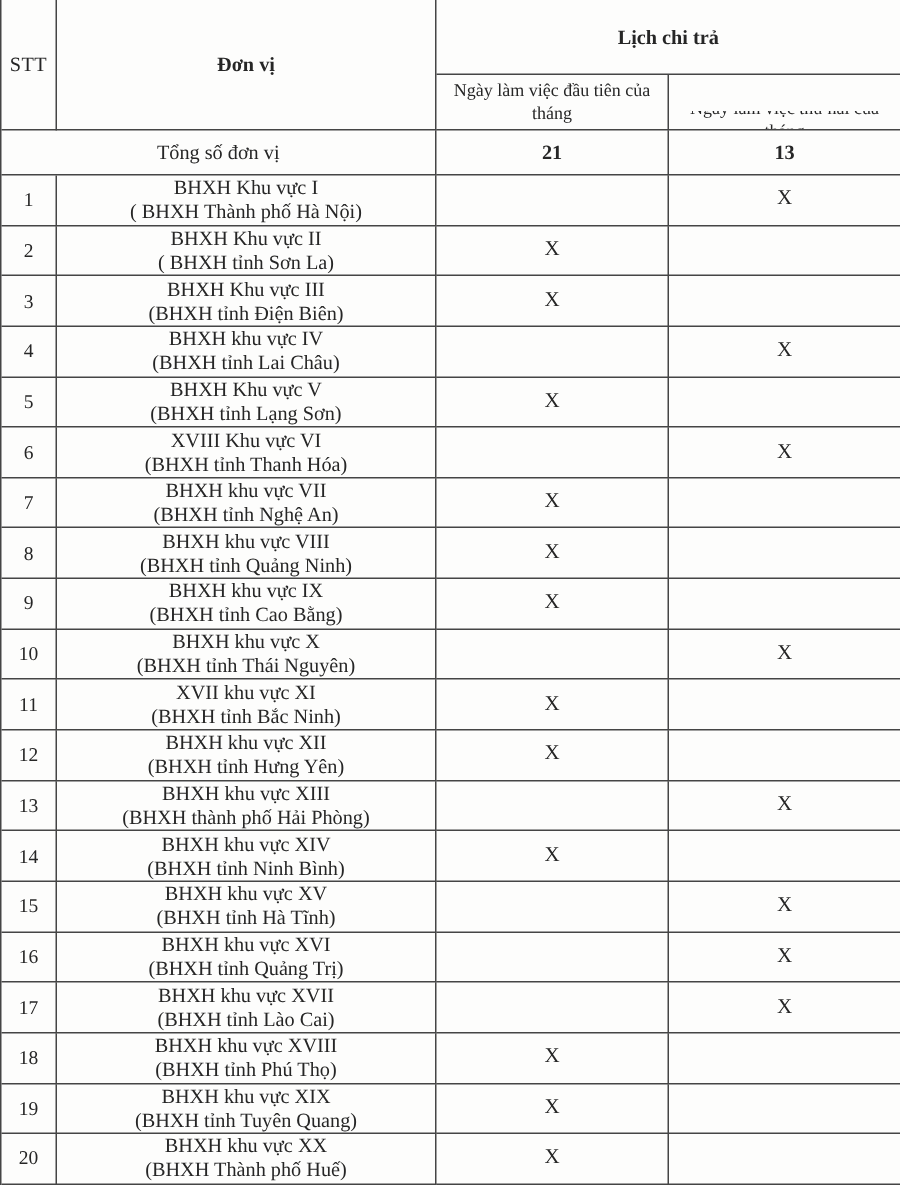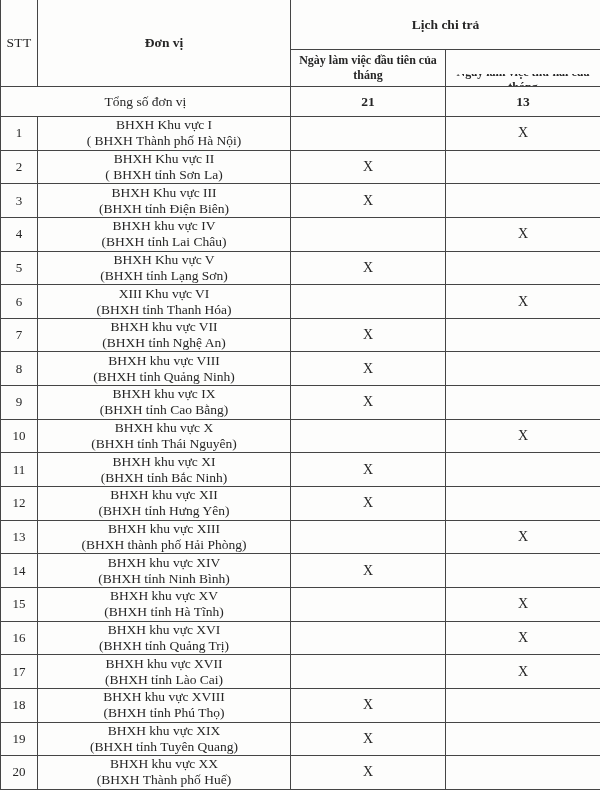--- a/index.html
+++ b/index.html
@@ -28,21 +28,21 @@
     border-right: 1px solid var(--line);
     border-bottom: 1px solid var(--line);
     display: flex; flex-direction: column;
     align-items: center; justify-content: center;
     text-align: center;
     overflow: hidden;
   }
   .h-stt      { grid-column: 1; grid-row: 1 / 3; font-weight: normal; font-size: 13.5px; letter-spacing: .3px; }
   .h-unit     { grid-column: 2; grid-row: 1 / 3; font-weight: bold; font-size: 13.5px; }
   .h-schedule { grid-column: 3 / 5; grid-row: 1; font-weight: bold; font-size: 13.5px; }
-  .h-sub      { font-weight: bold; font-size: 12px; line-height: 15px; padding: 2px 8px; }
+  .h-sub      { font-weight: normal; font-size: 12px; line-height: 15px; padding: 2px 8px; }
   .h-sub1 { grid-column: 3; grid-row: 2; }
   .h-sub2 { grid-column: 4; grid-row: 2; margin-top: 24px; }
   .sum-label { grid-column: 1 / 3; grid-row: 3; font-weight: normal; font-size: 13.5px; }
   .sum-val-1 { grid-column: 3; grid-row: 3; font-weight: bold; font-size: 13.5px; }
   .sum-val-2 { grid-column: 4; grid-row: 3; font-weight: bold; font-size: 13.5px; }
   .stt-cell  { font-size: 13px; }
   .unit-cell { font-size: 13.5px; line-height: 16px; }
   .mark-cell { font-size: 14px; }
 </style>
 </head>
@@ -102,21 +102,21 @@
     <div class="cell stt-cell">5</div>
     <div class="cell unit-cell">
       <div>BHXH Khu vực V</div>
       <div>(BHXH tỉnh Lạng Sơn)</div>
     </div>
     <div class="cell mark-cell">X</div>
     <div class="cell mark-cell"></div>
 
     <div class="cell stt-cell">6</div>
     <div class="cell unit-cell">
-      <div>XIII Khu vực VI</div>
+      <div>XVIII Khu vực VI</div>
       <div>(BHXH tỉnh Thanh Hóa)</div>
     </div>
     <div class="cell mark-cell"></div>
     <div class="cell mark-cell">X</div>
 
     <div class="cell stt-cell">7</div>
     <div class="cell unit-cell">
       <div>BHXH khu vực VII</div>
       <div>(BHXH tỉnh Nghệ An)</div>
     </div>
@@ -142,21 +142,21 @@
     <div class="cell stt-cell">10</div>
     <div class="cell unit-cell">
       <div>BHXH khu vực X</div>
       <div>(BHXH tỉnh Thái Nguyên)</div>
     </div>
     <div class="cell mark-cell"></div>
     <div class="cell mark-cell">X</div>
 
     <div class="cell stt-cell">11</div>
     <div class="cell unit-cell">
-      <div>BHXH khu vực XI</div>
+      <div>XVII khu vực XI</div>
       <div>(BHXH tỉnh Bắc Ninh)</div>
     </div>
     <div class="cell mark-cell">X</div>
     <div class="cell mark-cell"></div>
 
     <div class="cell stt-cell">12</div>
     <div class="cell unit-cell">
       <div>BHXH khu vực XII</div>
       <div>(BHXH tỉnh Hưng Yên)</div>
     </div>

